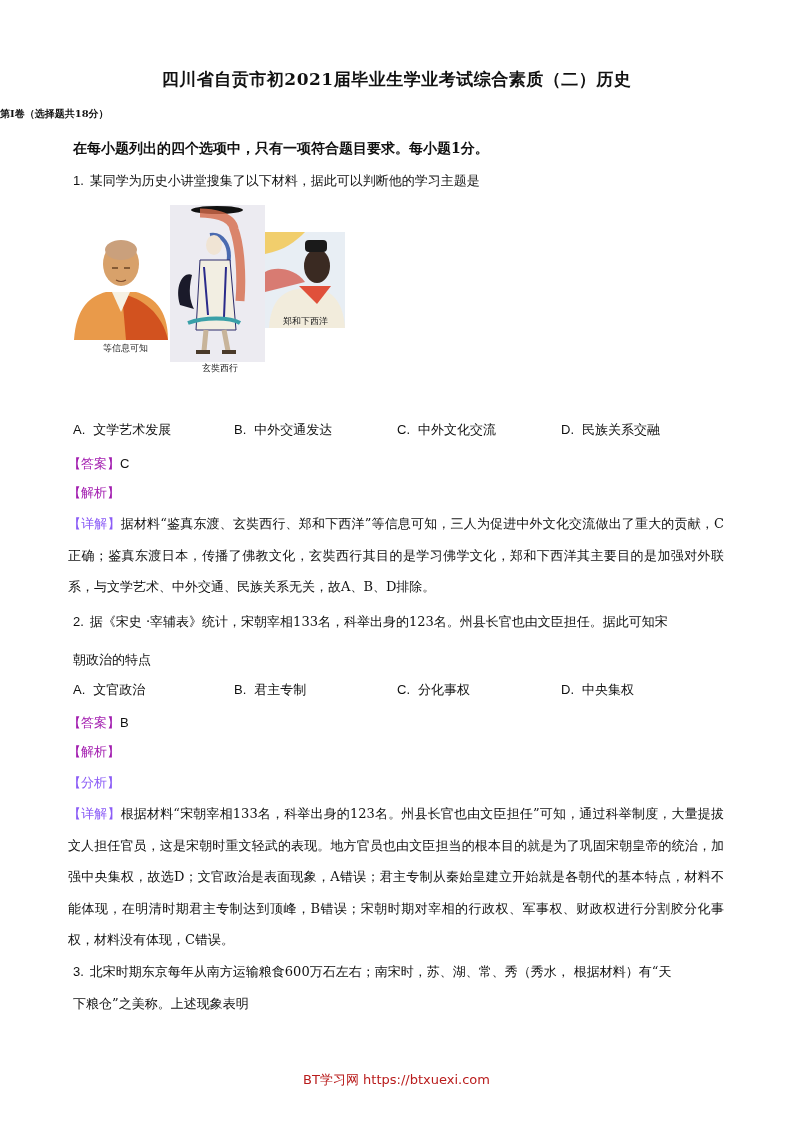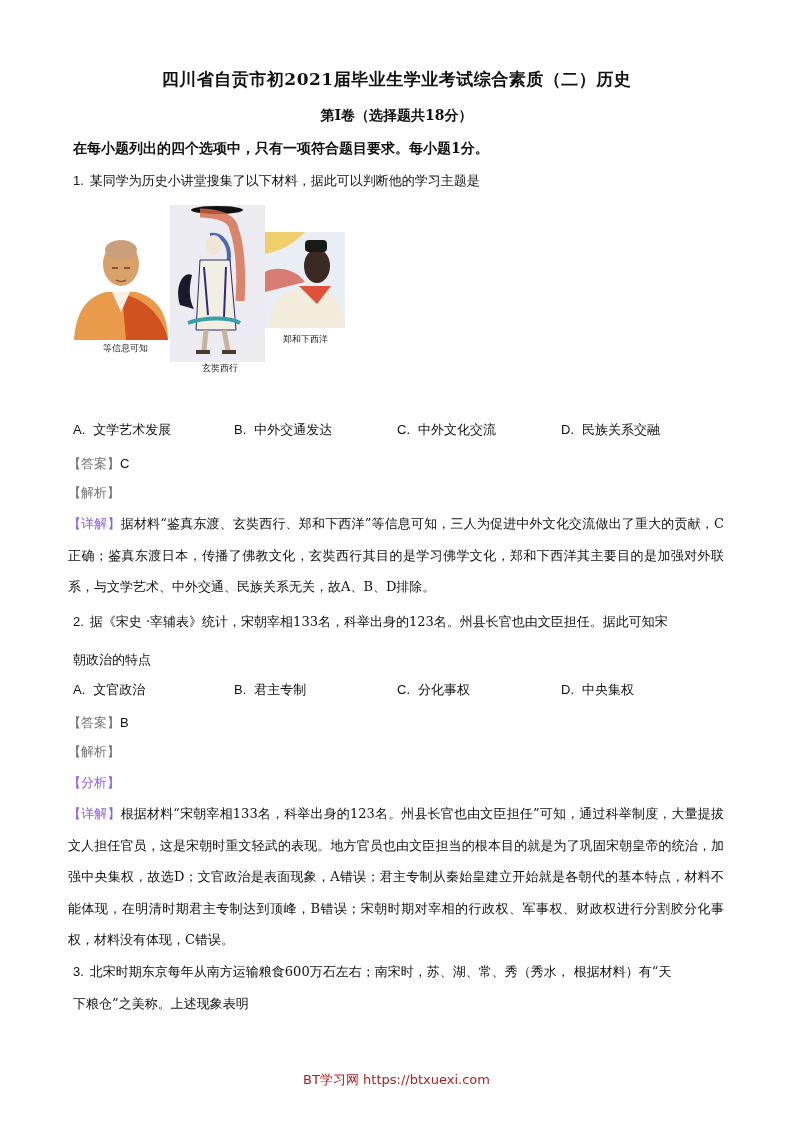--- a/index.html
+++ b/index.html
@@ -1,25 +1,25 @@
 <!DOCTYPE html>
 <html><head>
 <meta charset="utf-8">
 <style>
   html, body { margin:0; padding:0; background:#ffffff; }
   body { width:793px; height:1122px; position:relative; overflow:hidden;
          font-family: "DejaVu Serif", "Liberation Serif", serif; color:#111; }
   .abs { position:absolute; white-space:nowrap; }
   .title { left:0; width:793px; top:68px; text-align:center; font-size:17px; font-weight:bold; letter-spacing:0.5px; }
-  .subtitle { left:0; width:793px; top:107px; text-align:center; font-size:14px; font-weight:bold; }
+  .subtitle { left:0; width:793px; top:107px; font-size:10px; font-weight:bold; }
   .instr { left:73px; top:140px; font-size:14px; font-weight:bold; }
   .line { left:73px; font-size:13px; line-height:20px; }
   .opt { font-size:13px; }
   .opt .letter { font-family:"Liberation Sans", sans-serif; margin-right:8px; }
-  .tag { color:#737373; font-size:13px; }
+  .tag { color:#a21caf; font-size:13px; }
   .tag-black { color:#8b5cf6; font-size:13px; }
   .ans-val { font-family:"Liberation Sans", sans-serif; font-size:13px; color:#111; }
   .para { left:73px; width:650px; font-size:13px; line-height:31.5px; white-space:normal; text-align:justify; }
   .fig { position:absolute; overflow:hidden; }
   .cap { position:absolute; font-family:"Liberation Sans", sans-serif; font-size:9px; color:#222; white-space:nowrap; }
   .footer { left:0; width:793px; top:1071px; text-align:center; font-family:"DejaVu Sans","Liberation Sans",sans-serif; font-size:13px; color:#b91c1c; }
 </style>
 </head>
 <body>
 
@@ -67,21 +67,21 @@
   <svg width="80" height="96" viewBox="0 0 80 96">
     <rect width="80" height="96" fill="#e8eef4"></rect>
     <path d="M0 0 L40 0 C30 10 20 18 0 22 Z" fill="#f2c64a" opacity="0.8"></path>
     <path d="M0 40 C10 34 30 36 40 50 L0 60 Z" fill="#d24a3a" opacity="0.7"></path>
     <path d="M4 96 C6 64 22 56 44 56 C64 56 78 66 80 96 Z" fill="#f2ecdc"></path>
     <path d="M34 54 L52 72 L66 54 Z" fill="#e0503a"></path>
     <ellipse cx="52" cy="34" rx="13" ry="17" fill="#3a2a22"></ellipse>
     <rect x="40" y="8" width="22" height="12" rx="4" fill="#1a1a1a"></rect>
   </svg>
 </div>
-<div class="cap" style="left:283px; top:333px;">郑和下西洋</div>
+<div class="cap" style="left:283px; top:315px;">郑和下西洋</div>
 
 <div class="abs opt" style="left:73px; top:421px;"><span class="letter">A.</span><span>文学艺术发展</span></div>
 <div class="abs opt" style="left:234px; top:421px;"><span class="letter">B.</span><span>中外交通发达</span></div>
 <div class="abs opt" style="left:397px; top:421px;"><span class="letter">C.</span><span>中外文化交流</span></div>
 <div class="abs opt" style="left:561px; top:421px;"><span class="letter">D.</span><span>民族关系交融</span></div>
 
 <div class="abs" style="left:68px; top:453px;">
   <span class="tag">【答案】</span><span class="ans-val">C</span>
 </div>
 <div class="abs tag" style="left:68px; top:484px;">【解析】</div>

